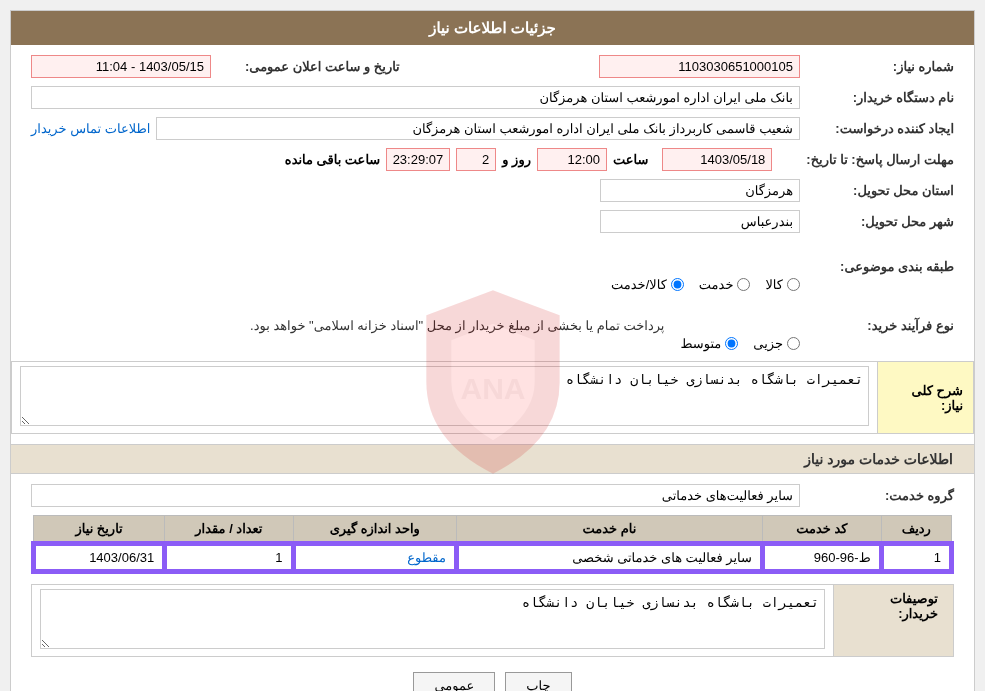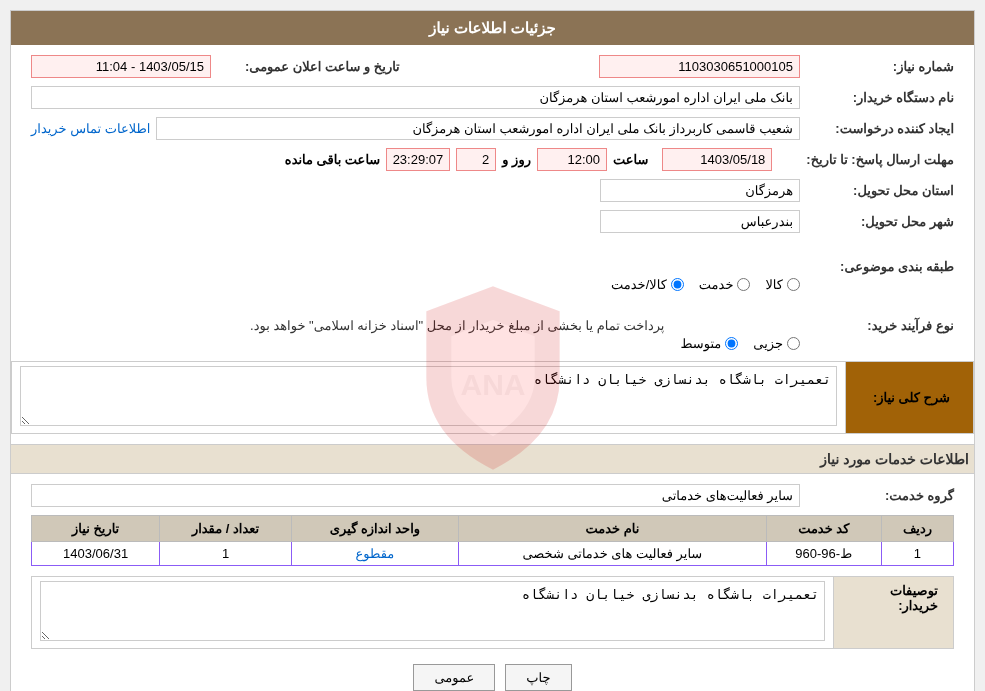--- a/index.html
+++ b/index.html
@@ -88,23 +88,23 @@
       margin-top: 5px;
     }
     table.data-table th {
       background: #d0c8b8;
       border: 1px solid #bbb;
       padding: 5px 8px;
       text-align: center;
       font-weight: bold;
     }
     table.data-table td {
-      border: 1px solid #8b5cf6;
+      border: 5px solid #8b5cf6;
       padding: 4px 8px;
-      text-align: center;
+      text-align: right;
       background: #fff;
       margin-top: 36px;
     }
     .description-box {
       border: 1px solid #ccc;
       min-height: 60px;
       padding: 5px;
       background: #fff;
       text-align: right;
       resize: vertical;
@@ -130,21 +130,21 @@
     .btn-back {
       background: #f5f5f5;
     }
     .watermark-area {
       position: relative;
     }
     .sub-section-header {
       background: #e8e0d0;
       color: #333;
       font-weight: bold;
-      padding: 6px 5px;
+      padding: 6px 21px;
       margin: 10px -20px;
       font-size: 14px;
       border-top: 1px solid #ccc;
       border-bottom: 1px solid #ccc;
     }
     .shield-watermark {
       position: absolute;
       top: 50%;
       left: 50%;
       transform: translate(-50%, -50%);
@@ -241,21 +241,21 @@
             <label>متوسط</label>
           </div>
         </div>
         <span style="margin-right:10px; color:#333;">پرداخت تمام یا بخشی از مبلغ خریدار از محل "اسناد خزانه اسلامی" خواهد بود.</span>
       </div>
 
       <div style="margin: 10px -20px;">
         <table style="width:100%; border-collapse:collapse;">
           <tbody>
               <tr>
-            <td style="background:#a16207; font-weight:bold; padding:6px 23px; border:1px solid #ccc; width:128px; text-align:right;">شرح کلی نیاز:</td>
+            <td style="background:#fef9c3; font-weight:bold; padding:6px 10px; border:1px solid #ccc; width:96px; text-align:right;">شرح کلی نیاز:</td>
             <td style="padding:4px 8px; border:1px solid #ccc;">
               <textarea class="description-box" style="height: 50px;">تعمیرات باشگاه بدنسازی خیابان دانشگاه</textarea>
             </td>
           </tr>
         </tbody>
           </table>
       </div>
 
       <div class="sub-section-header">اطلاعات خدمات مورد نیاز</div>
 

